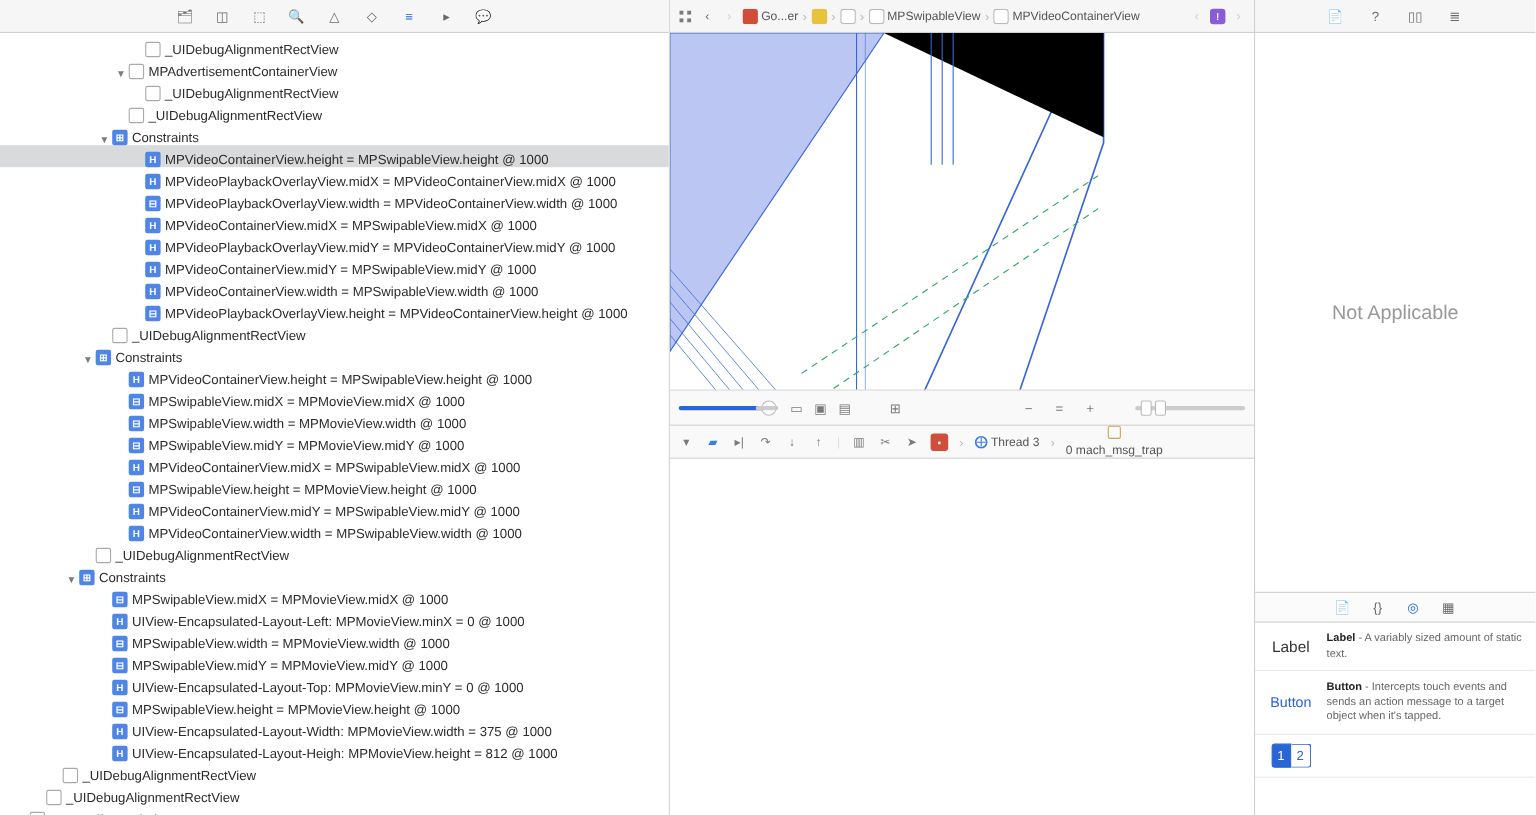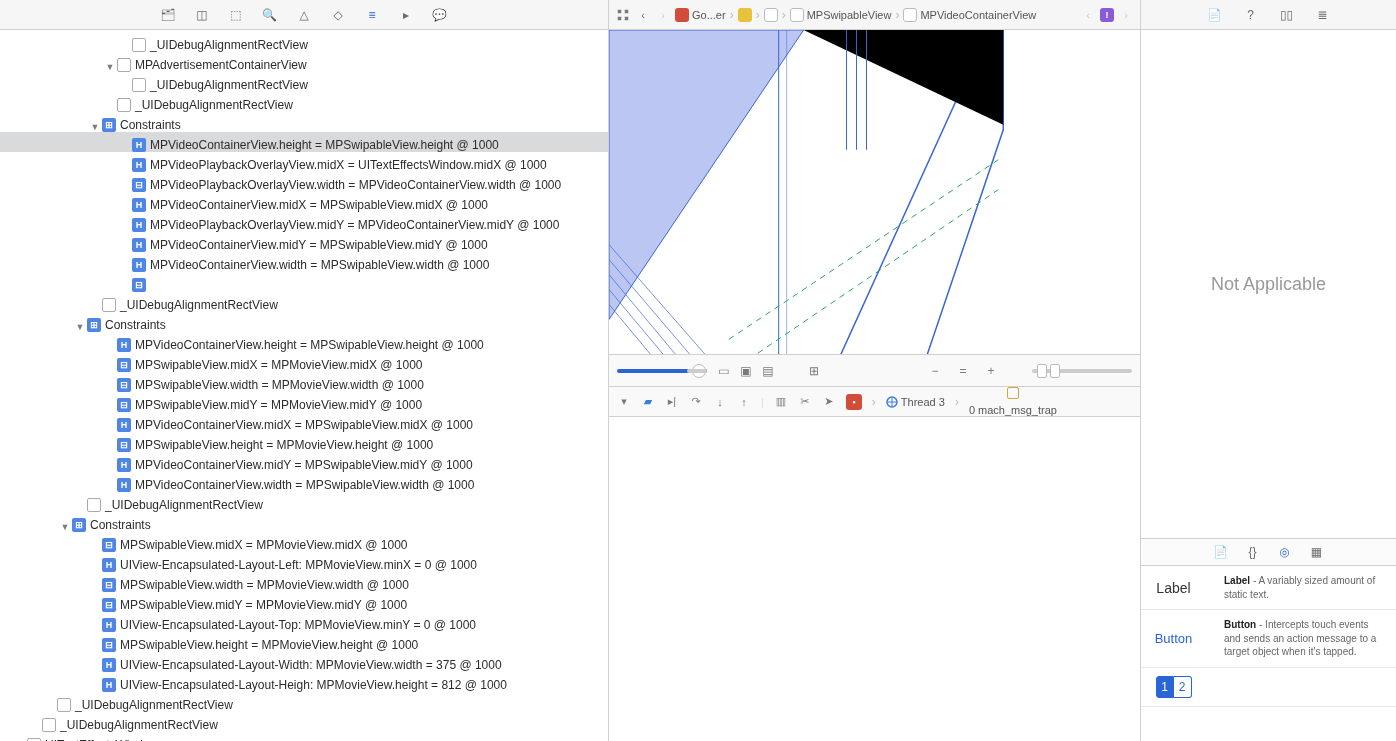--- a/index.html
+++ b/index.html
@@ -58,21 +58,21 @@
 .debug-bar { height: 30px; border-top: 1px solid #d0d0d0; display: flex; align-items: center; padding: 0 8px; gap: 10px; background: #f9f9f9; font-size: 11px; color: #555; }
 .console-area { flex: 1; background: #fff; min-height: 150px; border-top: 1px solid #d0d0d0; }
 
 
 .right-top-icons { height: 30px; display: flex; align-items: center; justify-content: center; gap: 20px; border-bottom: 1px solid #d0d0d0; background: #f6f6f6; }
 .not-applicable { flex: 1; display: flex; align-items: center; justify-content: center; color: #999; font-size: 18px; }
 .library-tabs { height: 28px; display: flex; align-items: center; justify-content: center; gap: 16px; border-top: 1px solid #d0d0d0; border-bottom: 1px solid #d0d0d0; background: #fbfbfb; }
 .library-list { height: 175px; overflow-y: auto; }
 .lib-item { display: flex; padding: 8px 10px; border-bottom: 1px solid #e8e8e8; gap: 10px; }
 .lib-preview { width: 45px; display: flex; align-items: center; justify-content: center; flex-shrink: 0; }
-.lib-desc { font-size: 10px; color: #666; line-height: 1.35; margin-left: 18px; }
+.lib-desc { font-size: 10px; color: #666; line-height: 1.35; }
 .lib-desc b { color: #222; font-weight: 600; }
 .lbl-preview { font-size: 14px; color: #333; }
 .btn-preview { font-size: 13px; color: #2a65d6; }
 .seg-preview { display: flex; }
 .seg-preview span { width: 18px; height: 22px; display: inline-flex; align-items: center; justify-content: center; font-size: 12px; border: 1px solid #2a65d6; }
 .seg-preview span:first-child { background: #2a65d6; color: #fff; border-radius: 3px 0 0 3px; }
 .seg-preview span:last-child { background: #fff; color: #2a65d6; border-radius: 0 3px 3px 0; border-left: none; }
 
 .row-icon-svg { width:14px; height:14px; }
 </style>
@@ -122,21 +122,21 @@
           <span class="tree-label">Constraints</span>
         </div>
         <div class="tree-row selected" style="padding-left: 120px;">
           <span class="disclosure"></span>
           <span class="tree-icon constraint-h">H</span>
           <span class="tree-label">MPVideoContainerView.height = MPSwipableView.height @ 1000</span>
         </div>
         <div class="tree-row" style="padding-left: 120px;">
           <span class="disclosure"></span>
           <span class="tree-icon constraint-h">H</span>
-          <span class="tree-label">MPVideoPlaybackOverlayView.midX = UITextEffectsWindow.midX @ 1000</span>
+          <span class="tree-label">MPVideoPlaybackOverlayView.midX = MPVideoContainerView.midX @ 1000</span>
         </div>
         <div class="tree-row" style="padding-left: 120px;">
           <span class="disclosure"></span>
           <span class="tree-icon constraint-v">⊟</span>
           <span class="tree-label">MPVideoPlaybackOverlayView.width = MPVideoContainerView.width @ 1000</span>
         </div>
         <div class="tree-row" style="padding-left: 120px;">
           <span class="disclosure"></span>
           <span class="tree-icon constraint-h">H</span>
           <span class="tree-label">MPVideoContainerView.midX = MPSwipableView.midX @ 1000</span>
@@ -152,20 +152,21 @@
           <span class="tree-label">MPVideoContainerView.midY = MPSwipableView.midY @ 1000</span>
         </div>
         <div class="tree-row" style="padding-left: 120px;">
           <span class="disclosure"></span>
           <span class="tree-icon constraint-h">H</span>
           <span class="tree-label">MPVideoContainerView.width = MPSwipableView.width @ 1000</span>
         </div>
         <div class="tree-row" style="padding-left: 120px;">
           <span class="disclosure"></span>
           <span class="tree-icon constraint-v">⊟</span>
+          <span class="tree-label">MPVideoPlaybackOverlayView.height = MPVideoContainerView.height @ 1000</span>
         </div>
         <div class="tree-row" style="padding-left: 90px;">
           <span class="disclosure"></span>
           <span class="tree-icon view"></span>
           <span class="tree-label">_UIDebugAlignmentRectView</span>
         </div>
         <div class="tree-row" style="padding-left: 75px;">
           <span class="disclosure">▼</span>
           <span class="tree-icon constraints">⊞</span>
           <span class="tree-label">Constraints</span>

